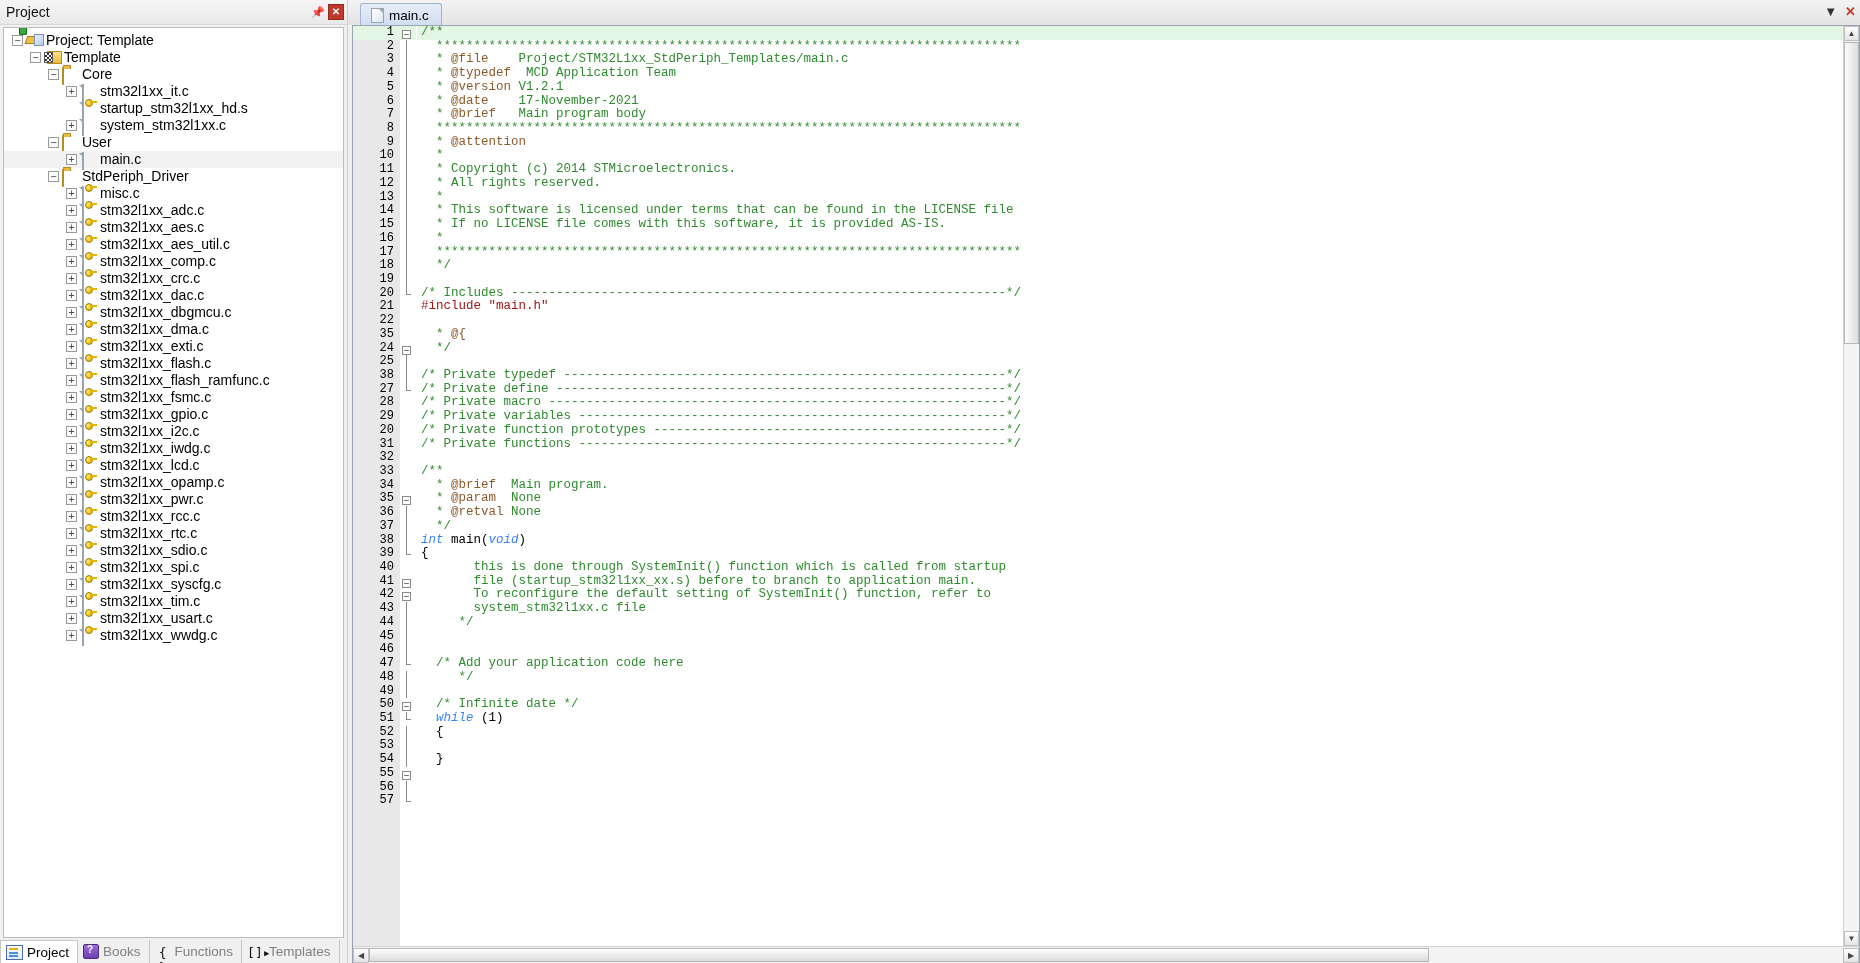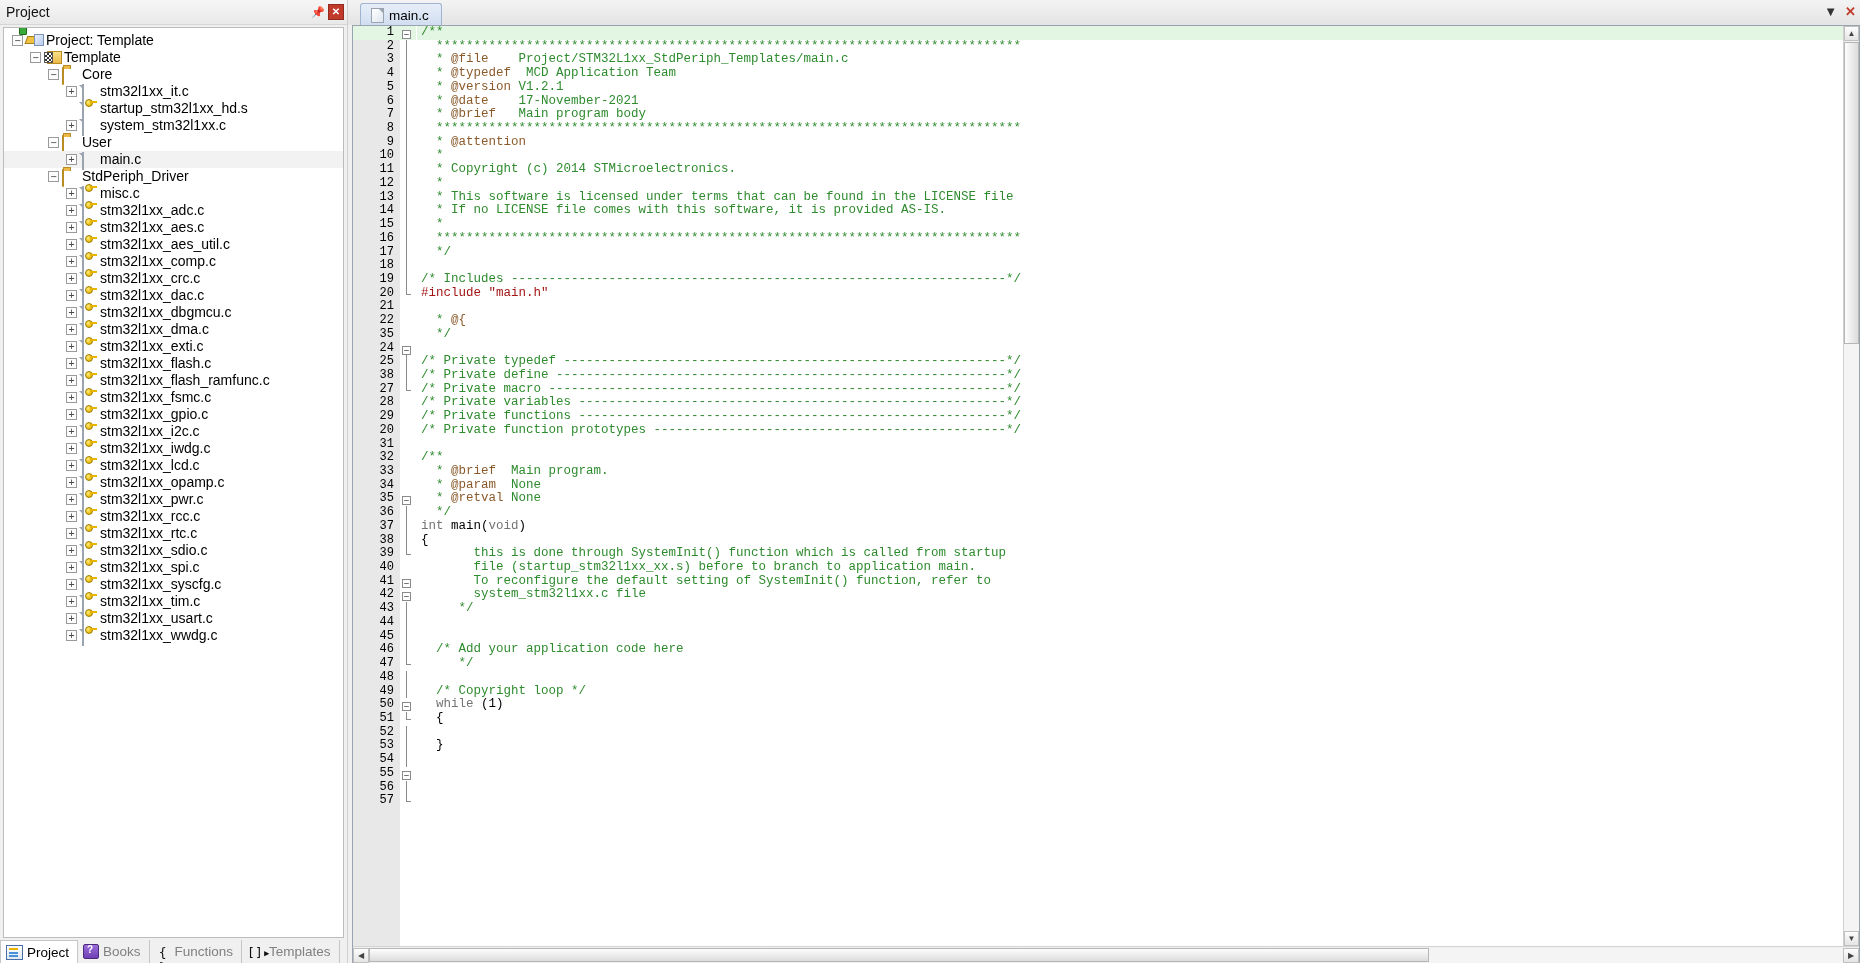--- a/index.html
+++ b/index.html
@@ -329,21 +329,21 @@
     padding-right: 6px;
     color: #000;
     font-size: 12px;
   }
   .codeline { color: #000; padding-left: 4px; }
   .row-highlight { background: #e3f5e3; }
   .cmt { color: #2e8b2e; }
   .cmt-tag { color: #8b5a2b; }
   .str { color: #a31515; }
   .pre { color: #a31515; }
-  .kw { color: #737373; }
+  .kw { color: #3b82f6; font-style: italic; }
 
   .fold-box {
     width: 9px; height: 9px;
     border: 1px solid #8a8a8a;
     background: #fff;
     display: inline-flex;
     align-items: center; justify-content: center;
     font-family: "DejaVu Sans Mono", monospace;
     font-size: 9px;
     line-height: 7px;
@@ -810,58 +810,59 @@
               <div class="codeline"><span class="cmt">  ******************************************************************************</span></div>
               <div class="codeline"><span class="cmt">  * </span><span class="cmt-tag">@file</span><span class="cmt">    Project/STM32L1xx_StdPeriph_Templates/main.c</span></div>
               <div class="codeline"><span class="cmt">  * </span><span class="cmt-tag">@typedef</span><span class="cmt">  MCD Application Team</span></div>
               <div class="codeline"><span class="cmt">  * </span><span class="cmt-tag">@version</span><span class="cmt"> V1.2.1</span></div>
               <div class="codeline"><span class="cmt">  * </span><span class="cmt-tag">@date</span><span class="cmt">    17-November-2021</span></div>
               <div class="codeline"><span class="cmt">  * </span><span class="cmt-tag">@brief</span><span class="cmt">   Main program body</span></div>
               <div class="codeline"><span class="cmt">  ******************************************************************************</span></div>
               <div class="codeline"><span class="cmt">  * </span><span class="cmt-tag">@attention</span></div>
               <div class="codeline"><span class="cmt">  *</span></div>
               <div class="codeline"><span class="cmt">  * Copyright (c) 2014 STMicroelectronics.</span></div>
+              <div class="codeline"><span class="cmt">  * All rights reserved.</span></div>
               <div class="codeline"><span class="cmt">  *</span></div>
               <div class="codeline"><span class="cmt">  * This software is licensed under terms that can be found in the LICENSE file</span></div>
               <div class="codeline"><span class="cmt">  * If no LICENSE file comes with this software, it is provided AS-IS.</span></div>
               <div class="codeline"><span class="cmt">  *</span></div>
               <div class="codeline"><span class="cmt">  ******************************************************************************</span></div>
               <div class="codeline"><span class="cmt">  */</span></div>
               <div class="codeline">&nbsp;</div>
               <div class="codeline"><span class="cmt">/* Includes ------------------------------------------------------------------*/</span></div>
               <div class="codeline"><span class="pre">#include </span><span class="str">"main.h"</span></div>
               <div class="codeline">&nbsp;</div>
               <div class="codeline"><span class="cmt">  * </span><span class="cmt-tag">@{</span></div>
               <div class="codeline"><span class="cmt">  */</span></div>
               <div class="codeline">&nbsp;</div>
               <div class="codeline"><span class="cmt">/* Private typedef -----------------------------------------------------------*/</span></div>
               <div class="codeline"><span class="cmt">/* Private define ------------------------------------------------------------*/</span></div>
               <div class="codeline"><span class="cmt">/* Private macro -------------------------------------------------------------*/</span></div>
               <div class="codeline"><span class="cmt">/* Private variables ---------------------------------------------------------*/</span></div>
+              <div class="codeline"><span class="cmt">/* Private function prototypes -----------------------------------------------*/</span></div>
               <div class="codeline"><span class="cmt">/* Private functions ---------------------------------------------------------*/</span></div>
-              <div class="codeline"><span class="cmt">/* Private function prototypes -----------------------------------------------*/</span></div>
               <div class="codeline">&nbsp;</div>
               <div class="codeline"><span class="cmt">/**</span></div>
               <div class="codeline"><span class="cmt">  * </span><span class="cmt-tag">@brief</span><span class="cmt">  Main program.</span></div>
               <div class="codeline"><span class="cmt">  * </span><span class="cmt-tag">@param</span><span class="cmt">  None</span></div>
               <div class="codeline"><span class="cmt">  * </span><span class="cmt-tag">@retval</span><span class="cmt"> None</span></div>
               <div class="codeline"><span class="cmt">  */</span></div>
               <div class="codeline"><span class="kw">int</span><span> main(</span><span class="kw">void</span><span>)</span></div>
               <div class="codeline"><span>{</span></div>
               <div class="codeline"><span class="cmt">       this is done through SystemInit() function which is called from startup</span></div>
               <div class="codeline"><span class="cmt">       file (startup_stm32l1xx_xx.s) before to branch to application main.</span></div>
               <div class="codeline"><span class="cmt">       To reconfigure the default setting of SystemInit() function, refer to</span></div>
               <div class="codeline"><span class="cmt">       system_stm32l1xx.c file</span></div>
               <div class="codeline"><span class="cmt">     */</span></div>
               <div class="codeline">&nbsp;</div>
               <div class="codeline">&nbsp;</div>
               <div class="codeline"><span class="cmt">  /* Add your application code here</span></div>
               <div class="codeline"><span class="cmt">     */</span></div>
               <div class="codeline">&nbsp;</div>
-              <div class="codeline"><span class="cmt">  /* Copyright loop */</span></div>
+              <div class="codeline"><span class="cmt">  /* Infinite date */</span></div>
               <div class="codeline"><span>  </span><span class="kw">while</span><span> (1)</span></div>
               <div class="codeline"><span>  {</span></div>
               <div class="codeline">&nbsp;</div>
               <div class="codeline"><span>  }</span></div>
             </div>
         </div>
         <div class="vscroll">
           <div class="vs-arrow">▲</div>
           <div class="vs-thumb" style="height:300px"></div>
           <div class="vs-track"></div>

